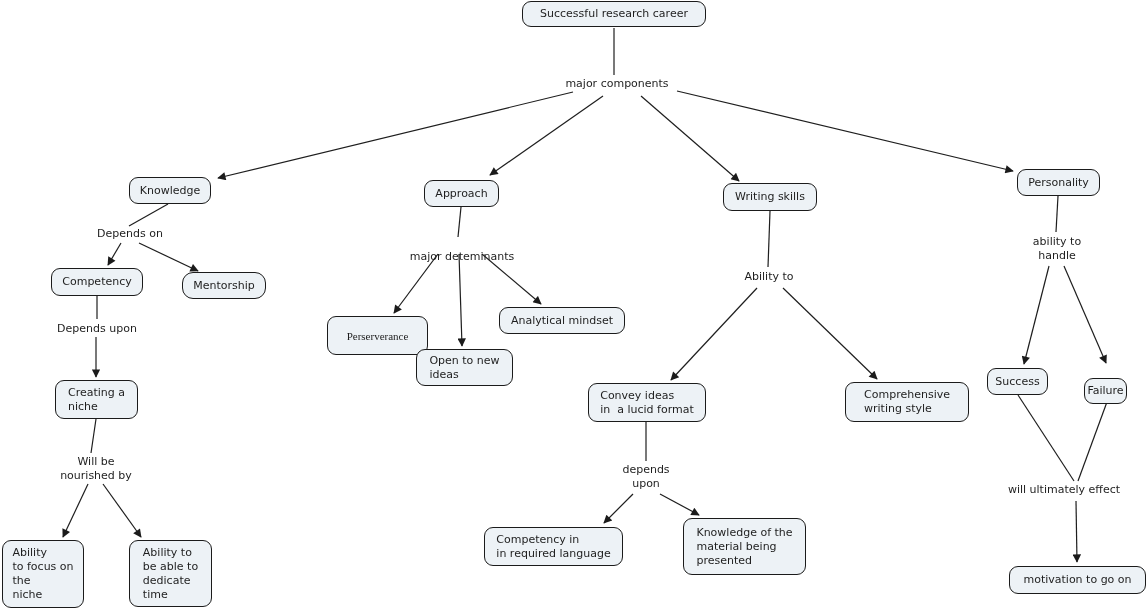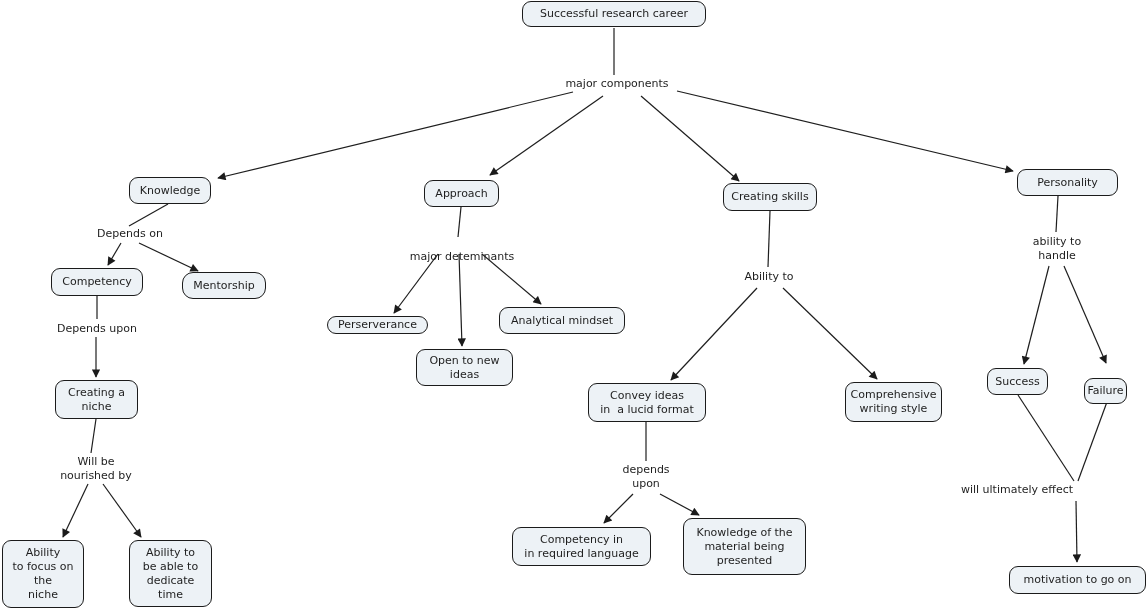--- a/index.html
+++ b/index.html
@@ -6,21 +6,21 @@
   #canvas {
     position:relative; width:1148px; height:612px; background:#ffffff;
     font-family:"DejaVu Sans","Liberation Sans",sans-serif; overflow:hidden;
   }
   svg.edges { position:absolute; left:0; top:0; width:1148px; height:612px; }
   svg.edges line { stroke:#1e1e1e; stroke-width:1.2; }
   .node {
     position:absolute; box-sizing:border-box;
     background:#edf2f6; border:1.3px solid #1b1b1b; border-radius:9px;
     display:flex; align-items:center; justify-content:center;
-    text-align:center; font-size:11px; line-height:14px; color:#1e1e1e;
+    font-size:11px; line-height:14px; color:#1e1e1e;
     white-space:pre-wrap; padding:2px 4px; cursor:default;
   }
   .elabel {
     position:absolute; text-align:center; font-size:11px; line-height:14px;
     color:#1e1e1e; white-space:pre-wrap; cursor:default;
   }
 </style>
 </head>
 <body>
 
@@ -71,45 +71,45 @@
 niche</div>
   <div class="node" style="left:2px; top:540px; width:82px; height:68px;">Ability
 to focus on
 the
 niche</div>
   <div class="node" style="left:129px; top:540px; width:83px; height:67px;">Ability to
 be able to
 dedicate
 time</div>
   <div class="node" style="left:424px; top:180px; width:75px; height:27px;">Approach</div>
-  <div class="node" style="left:327px; top:316px; width:101px; height:18px;">Perserverance</div>
+  <div class="node" style="left:327px; top:316px; width:101px; height:39px;font-family:Liberation Serif, serif;">Perserverance</div>
   <div class="node" style="left:416px; top:349px; width:97px; height:37px;">Open to new
 ideas</div>
   <div class="node" style="left:499px; top:307px; width:126px; height:27px;">Analytical mindset</div>
-  <div class="node" style="left:723px; top:183px; width:94px; height:28px;">Creating skills</div>
+  <div class="node" style="left:723px; top:183px; width:94px; height:28px;">Writing skills</div>
   <div class="node" style="left:588px; top:383px; width:118px; height:39px;">Convey ideas
 in  a lucid format</div>
-  <div class="node" style="left:845px; top:382px; width:97px; height:40px;">Comprehensive
+  <div class="node" style="left:845px; top:382px; width:124px; height:40px;">Comprehensive
 writing style</div>
-  <div class="node" style="left:512px; top:527px; width:139px; height:39px;">Competency in
+  <div class="node" style="left:484px; top:527px; width:139px; height:39px;">Competency in
 in required language</div>
   <div class="node" style="left:683px; top:518px; width:123px; height:57px;">Knowledge of the
 material being
 presented</div>
-  <div class="node" style="left:1017px; top:169px; width:101px; height:27px;">Personality</div>
+  <div class="node" style="left:1017px; top:169px; width:83px; height:27px;">Personality</div>
   <div class="node" style="left:987px; top:368px; width:61px; height:27px;">Success</div>
   <div class="node" style="left:1084px; top:378px; width:43px; height:26px;">Failure</div>
   <div class="node" style="left:1009px; top:566px; width:137px; height:28px;">motivation to go on</div>
 
   <div class="elabel" style="left:557px; top:77px; width:120px;">major components</div>
   <div class="elabel" style="left:90px; top:227px; width:80px;">Depends on</div>
   <div class="elabel" style="left:52px; top:322px; width:90px;">Depends upon</div>
   <div class="elabel" style="left:46px; top:455px; width:100px;">Will be
 nourished by</div>
   <div class="elabel" style="left:400px; top:250px; width:124px;">major deteminants</div>
   <div class="elabel" style="left:739px; top:270px; width:60px;">Ability to</div>
   <div class="elabel" style="left:611px; top:463px; width:70px;">depends
 upon</div>
   <div class="elabel" style="left:1022px; top:235px; width:70px;">ability to
 handle</div>
-  <div class="elabel" style="left:952px; top:483px; width:130px;">will ultimately effect</div>
+  <div class="elabel" style="left:999px; top:483px; width:130px;">will ultimately effect</div>
 
 </div>
 
 </body></html>

